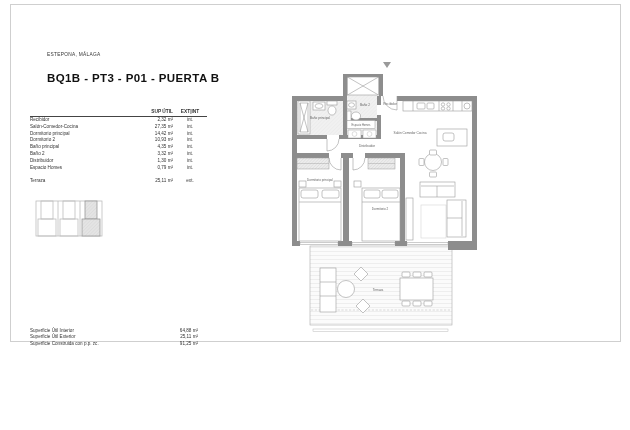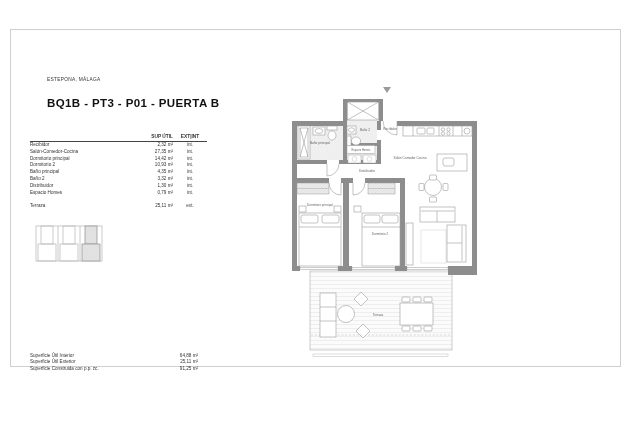--- a/index.html
+++ b/index.html
@@ -1,17 +1,17 @@
 <!DOCTYPE html>
 <html><head>
 <meta charset="utf-8">
 <style>
   html,body{margin:0;padding:0;background:#ffffff;}
   .sheet{position:relative;width:630px;height:346px;background:#fff;overflow:hidden;
-         font-family:"Liberation Sans", sans-serif;color:#1a1a1a;margin-top:25px;}
+         font-family:"Liberation Sans", sans-serif;color:#1a1a1a;}
   .frame{position:absolute;left:10px;top:4px;right:9px;bottom:4px;border:1px solid #cfcfcf;}
   .location{position:absolute;left:47px;top:52px;font-size:4.8px;letter-spacing:.3px;color:#333;}
   .title{position:absolute;left:47px;top:72px;font-size:11.5px;font-weight:bold;letter-spacing:.4px;color:#111;}
 
   
   .areas{position:absolute;left:30px;top:108px;width:177px;font-size:4.6px;color:#333;}
   .trow{display:flex;align-items:baseline;height:6.8px;line-height:6.8px;}
   .thead{font-weight:bold;border-bottom:.8px solid #444;height:8px;line-height:8px;font-size:4.8px;}
   .c1{width:105px;}
   .c2{width:38px;text-align:right;}

